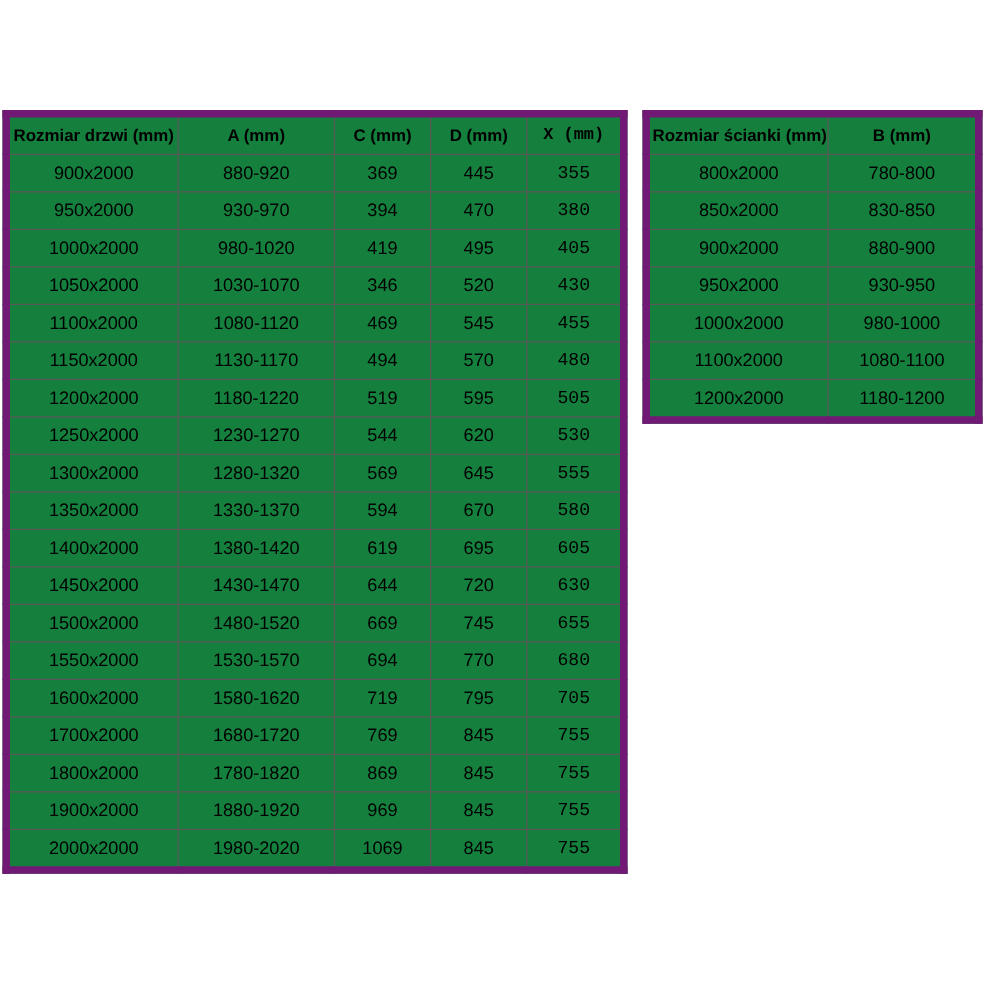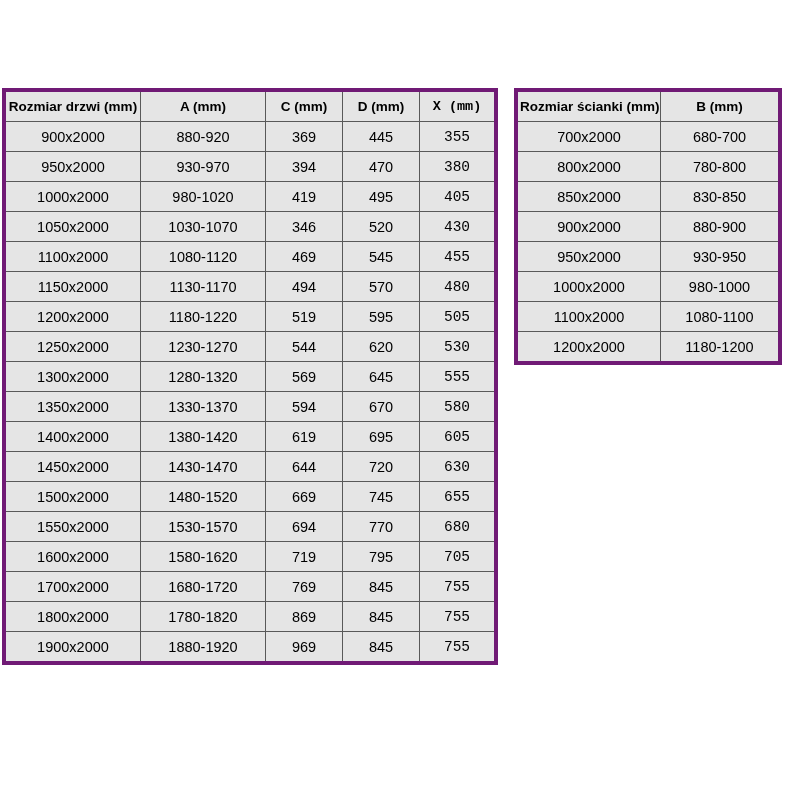--- a/index.html
+++ b/index.html
@@ -13,22 +13,22 @@
   }
   .page {
     position: relative;
     width: 800px;
     height: 800px;
     background: #ffffff;
   }
   table {
     border-collapse: collapse;
     table-layout: fixed;
-    background: #e5e5e5;
-    border: 4px solid #701a75;
+    background: #15803d;
+    border: 6px solid #701a75;
     position: absolute;
   }
   th, td {
     border: 1px solid #595959;
     text-align: center;
     vertical-align: middle;
     padding: 0 2px;
     height: 29px;
     overflow: hidden;
     white-space: nowrap;
@@ -194,36 +194,39 @@
           <td>845</td>
           <td>755</td>
         </tr>
         <tr>
           <td>1900x2000</td>
           <td>1880-1920</td>
           <td>969</td>
           <td>845</td>
           <td>755</td>
         </tr>
+        <tr>
+          <td>2000x2000</td>
+          <td>1980-2020</td>
+          <td>1069</td>
+          <td>845</td>
+          <td>755</td>
+        </tr>
       </tbody>
   </table>
 
   <table class="wall-table">
     <thead>
       <tr>
           <th>Rozmiar ścianki (mm)</th>
           <th>B (mm)</th>
         </tr>
     </thead>
     <tbody>
         <tr>
-          <td>700x2000</td>
-          <td>680-700</td>
-        </tr>
-        <tr>
           <td>800x2000</td>
           <td>780-800</td>
         </tr>
         <tr>
           <td>850x2000</td>
           <td>830-850</td>
         </tr>
         <tr>
           <td>900x2000</td>
           <td>880-900</td>

